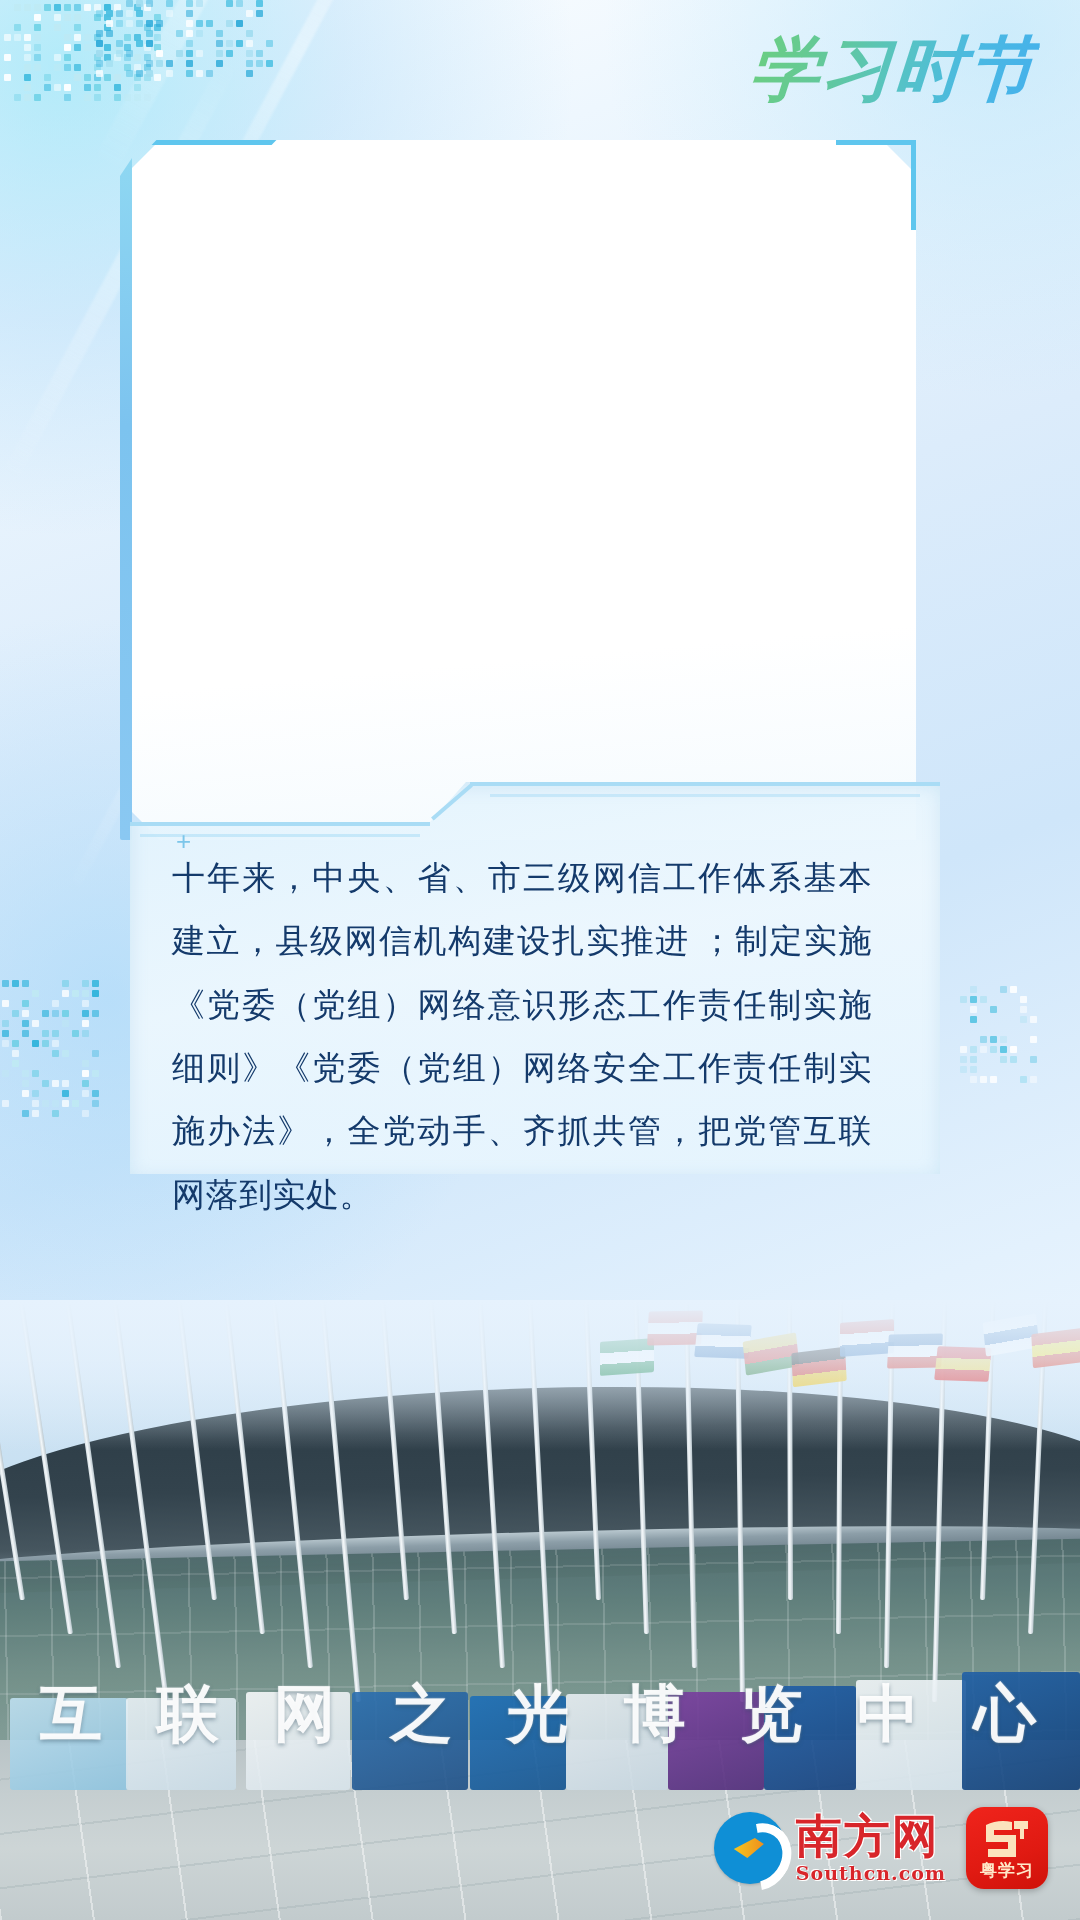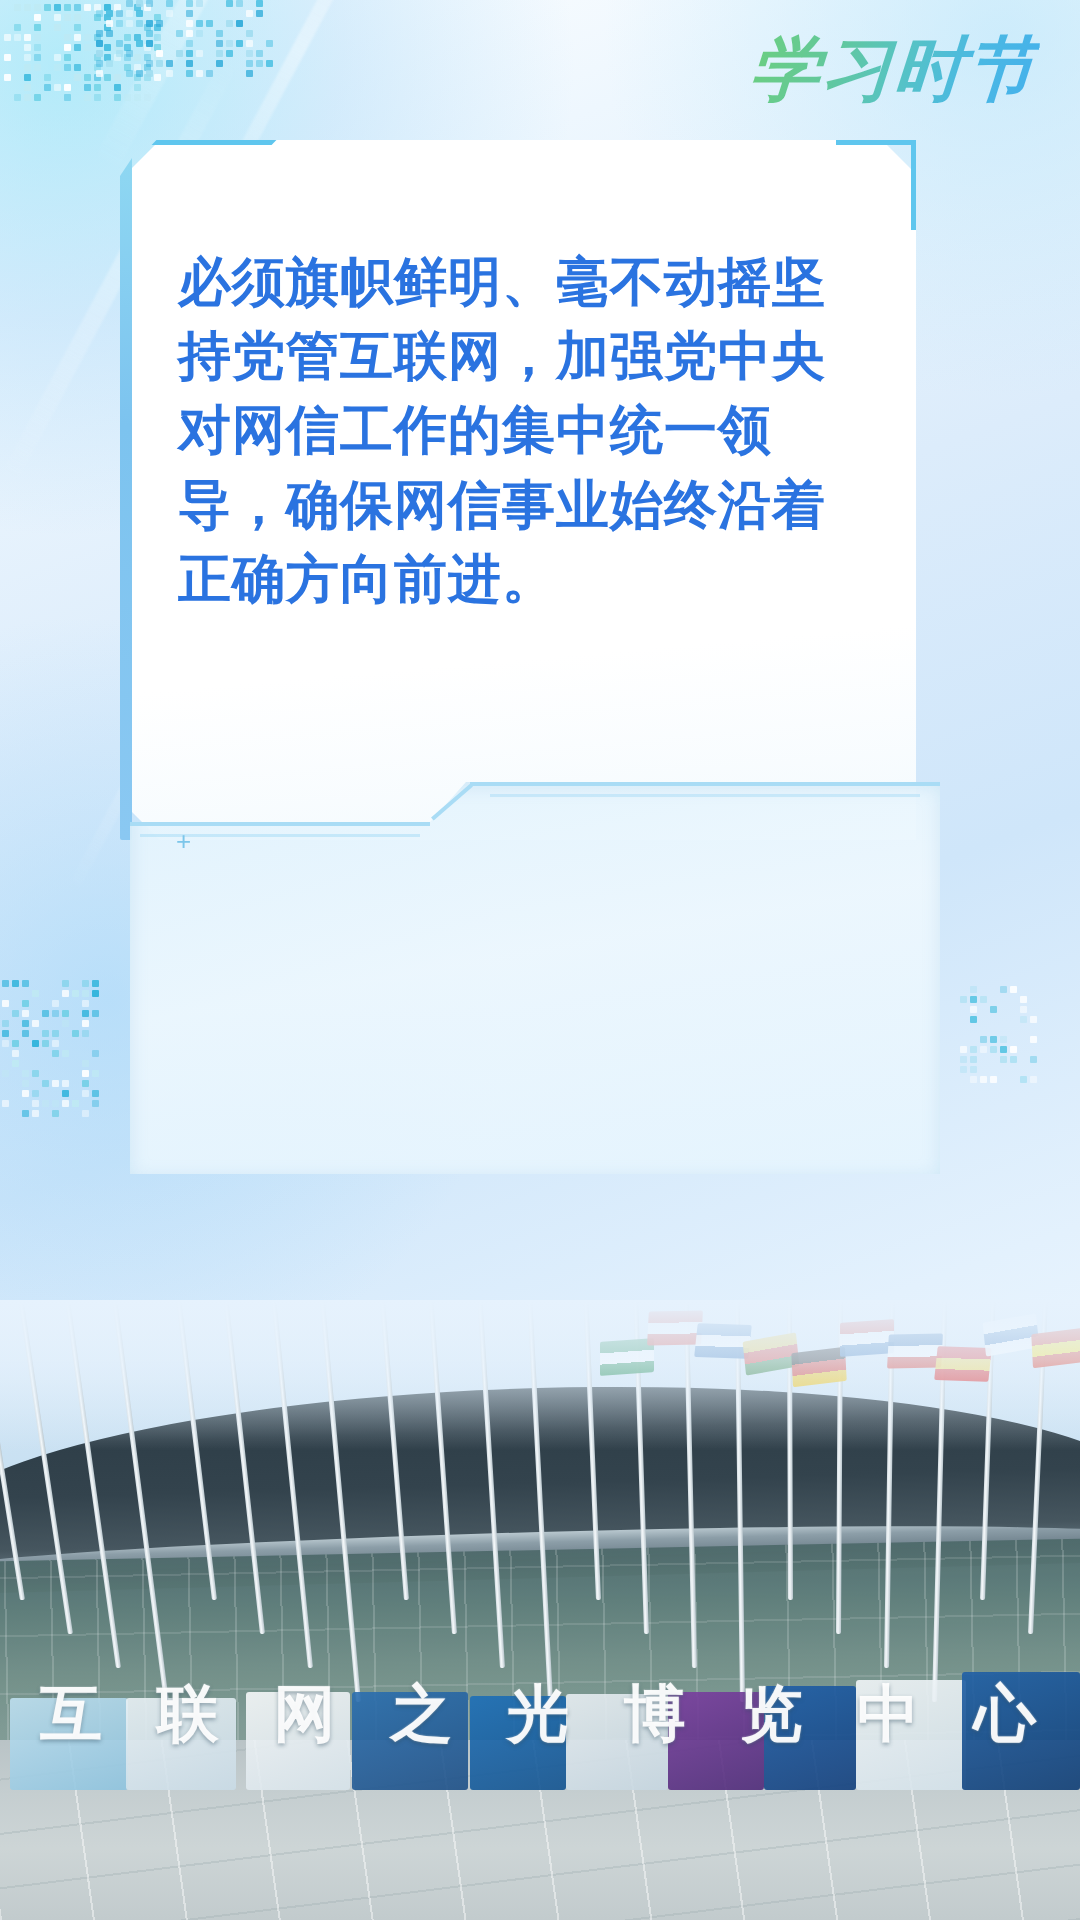--- a/index.html
+++ b/index.html
@@ -956,31 +956,31 @@
 
   <div class="vtitle">党对网信工作的领导全面加强</div>
 
   <div class="card-quote"></div>
   <div class="card-quote-edge"></div>
   <div class="card-quote-corner">
     <span class="cc-tl1"></span>
       <span class="cc-tr1"></span>
       <span class="cc-tr2"></span>
   </div>
-  <div class="quote-text">必须旗帜鲜明、毫不动摇坚持党管互联网，加强党中央对网信工作的集中统一领导，确保网信事业始终沿着正确方向前进。</div>
 
   <div class="card-body"></div>
   <div class="card-body-line">
     <span class="bl1"></span>
       <span class="bl2"></span>
       <span class="bl3"></span>
     <span class="bl4"></span>
       <span class="bl5"></span>
   </div>
   <div class="plus-mark">+</div>
+  <div class="body-text">十年来，中央、省、市三级网信工作体系基本建立，县级网信机构建设扎实推进 ；制定实施《党委（党组）网络意识形态工作责任制实施细则》《党委（党组）网络安全工作责任制实施办法》，全党动手、齐抓共管，把党管互联网落到实处。</div>
 
   <div class="photo">
     <div class="sky"></div>
     <div class="grass"></div>
     <div class="roof"></div>
     <div class="roof-rim"></div>
     <div class="facade">
       <div class="facade-glass"></div>
     </div>
     <div class="ground">
@@ -1043,14 +1043,31 @@
         <b>之</b>
         <b>光</b>
         <b>博</b>
         <b>览</b>
         <b>中</b>
         <b>心</b>
       </div>
     <div class="photo-fade"></div>
   </div>
 
+  <div class="footer">
+    <div class="southcn">
+      <div class="southcn-mark"></div>
+      <div class="southcn-words">
+        <div class="southcn-cn">南方网</div>
+        <div class="southcn-en">Southcn.com</div>
+      </div>
+    </div>
+    <div class="yuexue">
+      <svg class="yuexue-glyph" viewBox="0 0 50 42">
+        <path d="M4 6 Q16 0 30 3 L30 11 L12 11 L12 16 L34 16 L34 38 L6 38 L6 30 L26 30 L26 23 L4 23 Z" fill="#fbe3bd"></path>
+        <path d="M32 2 L46 2 L46 10 L32 10 Z" fill="#fbe3bd"></path>
+        <path d="M38 10 L42 10 L42 20 L38 20 Z" fill="#fbe3bd"></path>
+      </svg>
+      <div class="yuexue-label">粤学习</div>
+    </div>
+  </div>
 
 </div>
 
 </body></html>

